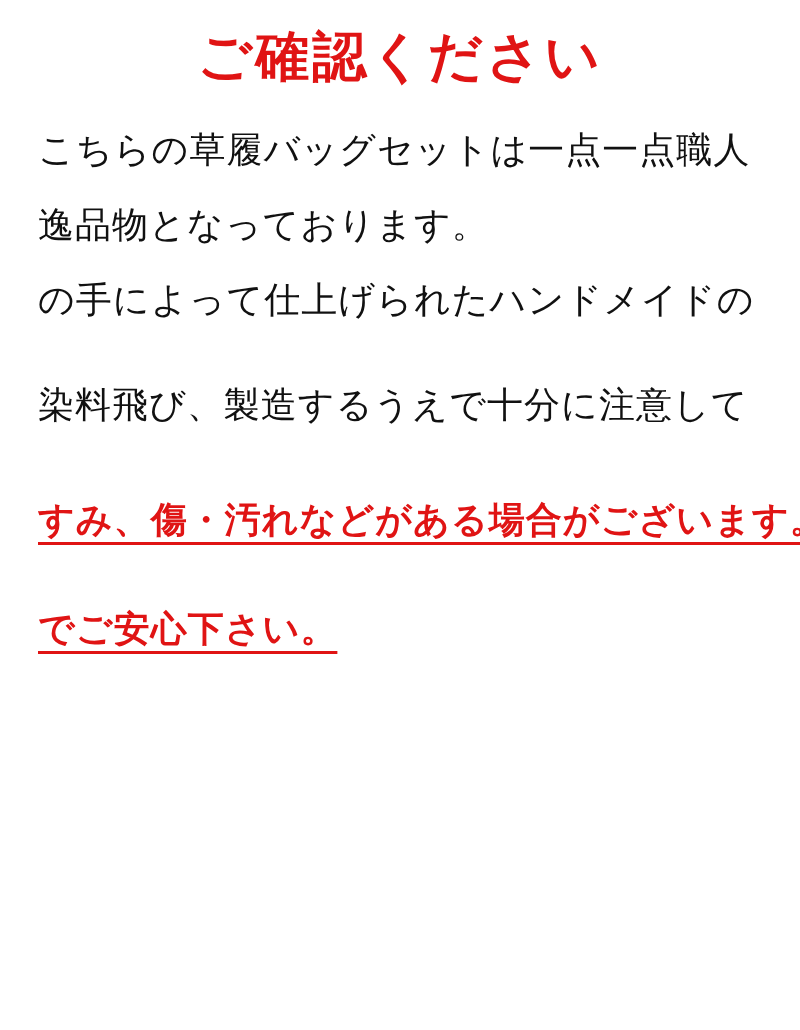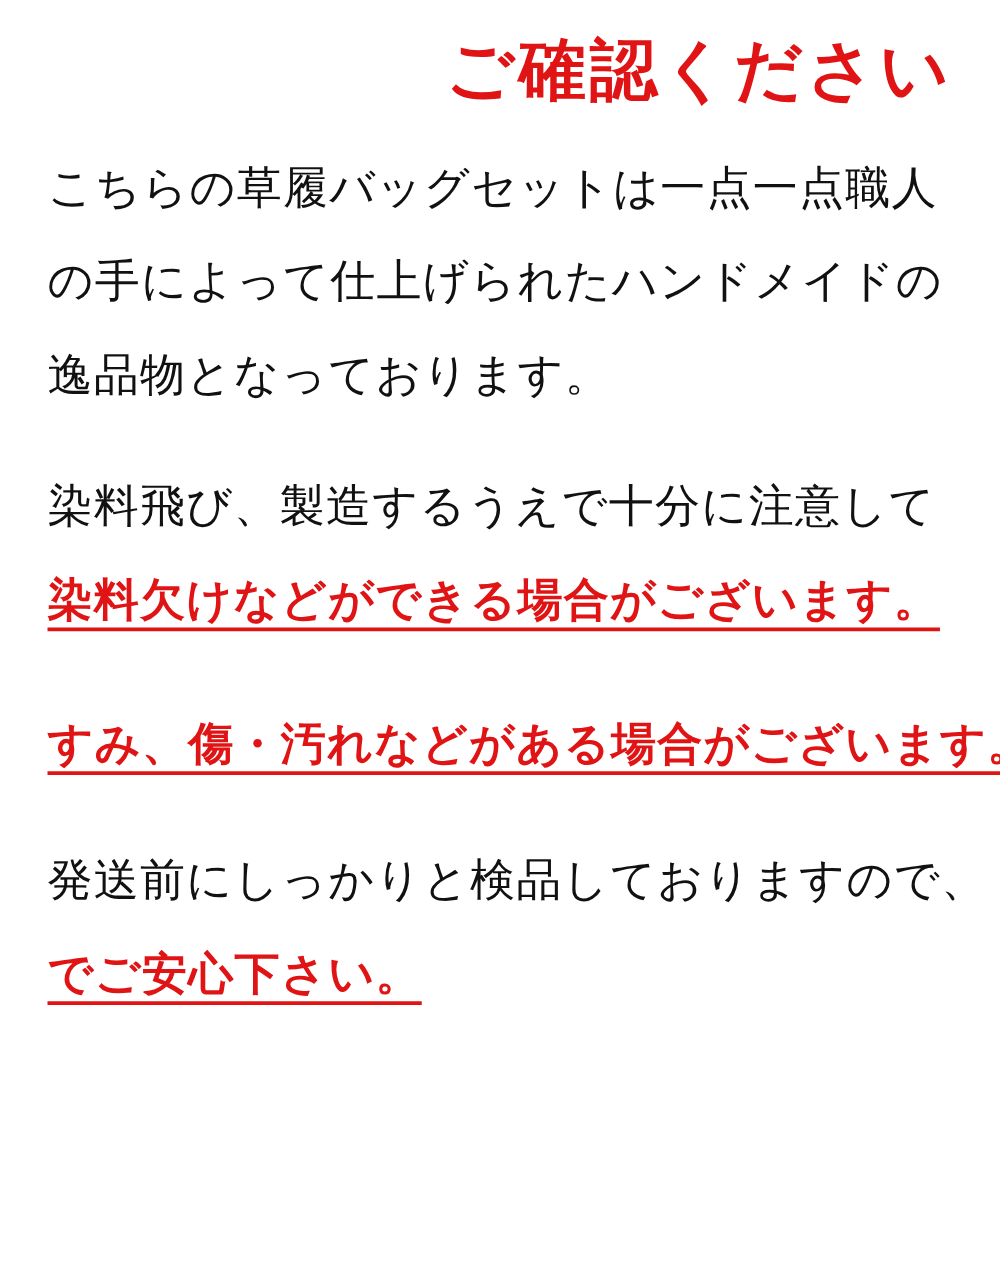--- a/index.html
+++ b/index.html
@@ -17,21 +17,21 @@
     font-family: "Liberation Sans", "DejaVu Sans", sans-serif;
   }
   .notice {
     width: 800px;
     height: 1030px;
     padding: 0 0 0 38px;
   }
   .notice-title {
     margin-top: 16px;
     width: 724px;
-    text-align: right;
+    text-align: center;
     font-size: 54px;
     line-height: 80px;
     font-weight: 800;
     letter-spacing: 3px;
     color: var(--accent);
     white-space: nowrap;
   }
   .para {
     font-size: 36px;
     line-height: 75px;
@@ -59,44 +59,38 @@
 
 <div class="notice">
 
   <h1 class="notice-title">ご確認ください</h1>
 
   <div class="para para-1">
     <div class="line">
       <span class="seg-plain">こちらの草履バッグセットは一点一点職人</span>
     </div>
     <div class="line">
-      <span class="seg-plain">の手によって仕上げられたハンドメイドの</span>
+      <span class="seg-plain">逸品物となっております。</span>
     </div>
     <div class="line">
-      <span class="seg-plain">逸品物となっております。</span>
+      <span class="seg-plain">の手によって仕上げられたハンドメイドの</span>
     </div>
   </div>
 
   <div class="para para-2">
     <div class="line">
       <span class="seg-plain">染料飛び、製造するうえで十分に注意して</span>
-    </div>
-    <div class="line">
-      <span class="seg-em">染料欠けなどができる場合がございます。</span>
     </div>
   </div>
 
   <div class="para para-3">
     <div class="line">
       <span class="seg-em">すみ、傷・汚れなどがある場合がございます。</span>
     </div>
   </div>
 
   <div class="para para-4">
     <div class="line">
-      <span class="seg-plain">発送前にしっかりと検品しておりますので、</span>
-    </div>
-    <div class="line">
       <span class="seg-em">でご安心下さい。</span>
     </div>
   </div>
 
 </div>
 
 </body></html>

